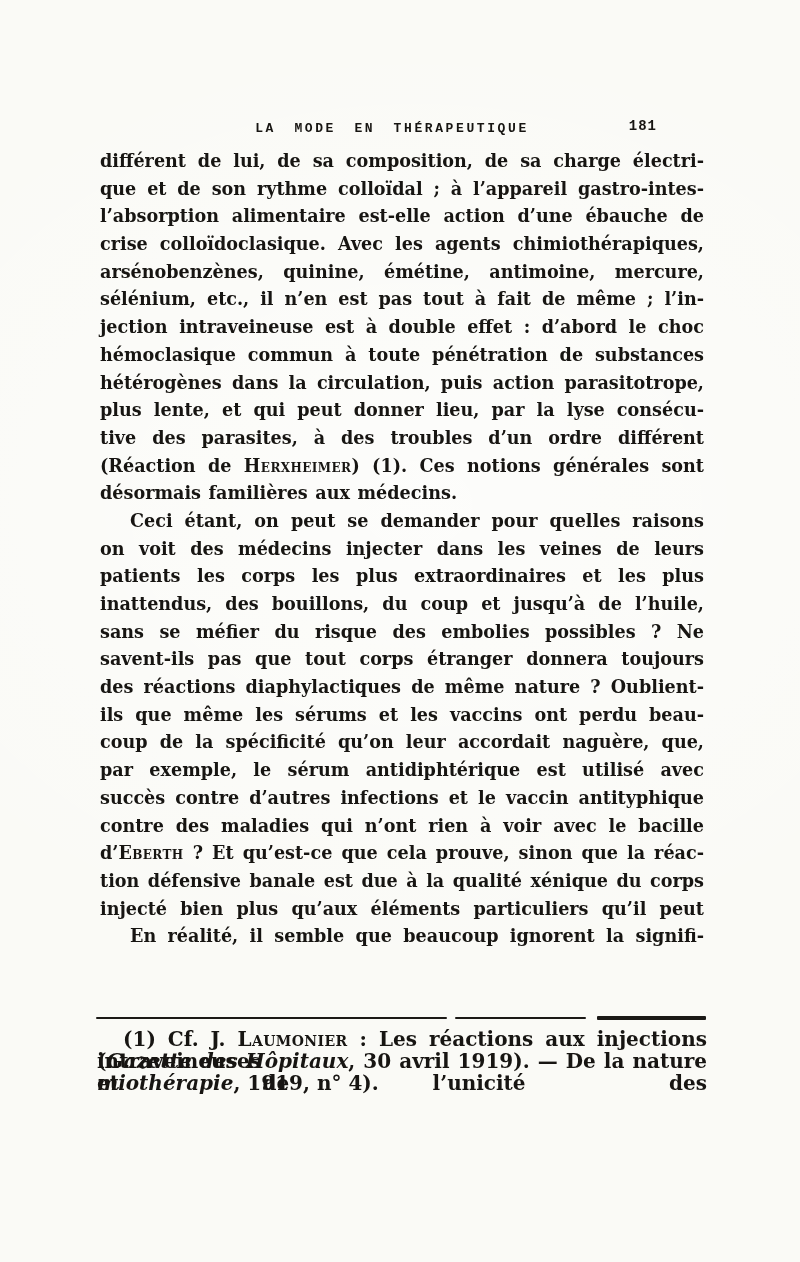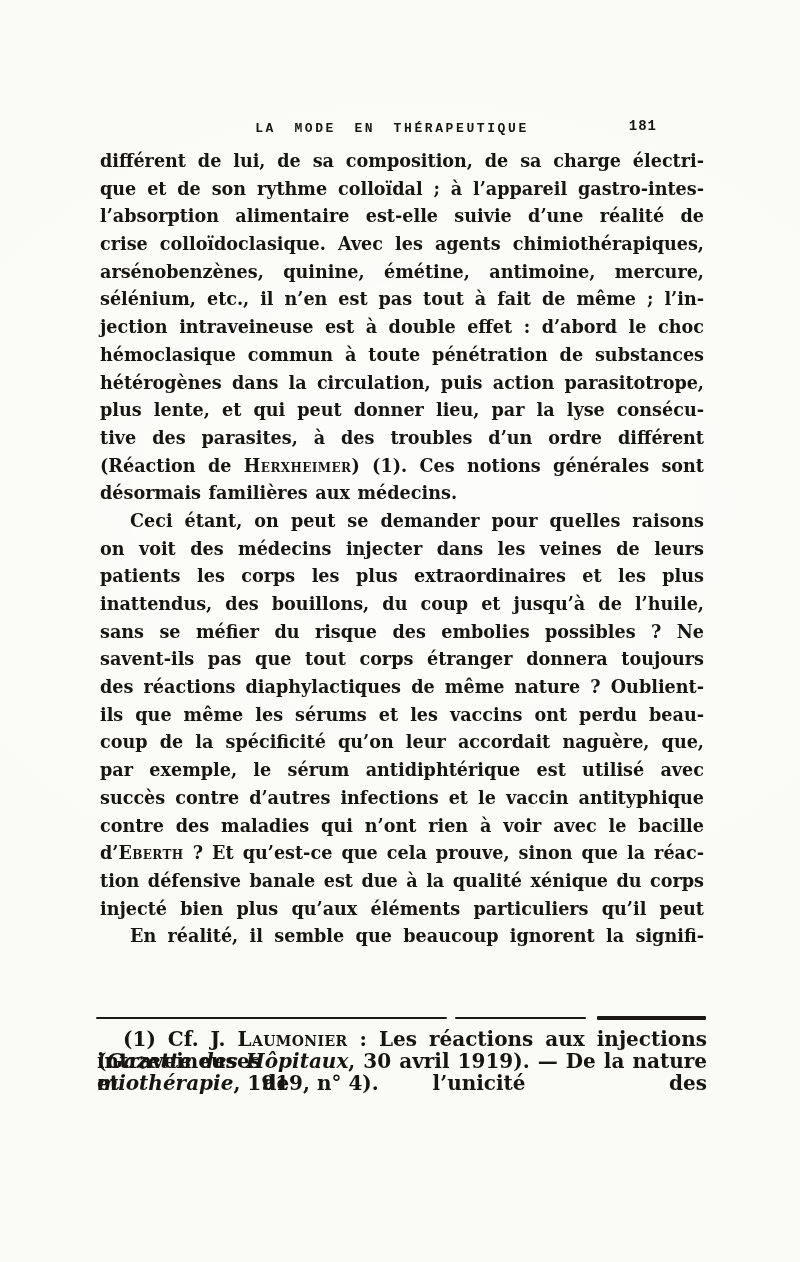--- a/index.html
+++ b/index.html
@@ -81,21 +81,21 @@
 <div class="page">
 
   <div class="header">
     <span class="running-title">LA MODE EN THÉRAPEUTIQUE</span>
     <span class="page-number">181</span>
   </div>
 
   <div class="body-text" id="body-lines">
       <div class="line"><span>différent de lui, de sa composition, de sa charge électri-</span></div>
       <div class="line"><span>que et de son rythme colloïdal ; à l’appareil gastro-intes-</span></div>
-      <div class="line"><span>l’absorption alimentaire est-elle suivie d’une réalité de</span></div>
+      <div class="line"><span>l’absorption alimentaire est-elle action d’une ébauche de</span></div>
       <div class="line"><span>crise colloïdoclasique. Avec les agents chimiothérapiques,</span></div>
       <div class="line"><span>arsénobenzènes, quinine, émétine, antimoine, mercure,</span></div>
       <div class="line"><span>sélénium, etc., il n’en est pas tout à fait de même ; l’in-</span></div>
       <div class="line"><span>jection intraveineuse est à double effet : d’abord le choc</span></div>
       <div class="line"><span>hémoclasique commun à toute pénétration de substances</span></div>
       <div class="line"><span>hétérogènes dans la circulation, puis action parasitotrope,</span></div>
       <div class="line"><span>plus lente, et qui peut donner lieu, par la lyse consécu-</span></div>
       <div class="line"><span>tive des parasites, à des troubles d’un ordre différent</span></div>
       <div class="line"><span>(Réaction de </span><span class="sc">Herxheimer</span><span>) (1). Ces notions générales sont</span></div>
       <div class="line lastline"><span>désormais familières aux médecins.</span></div>

